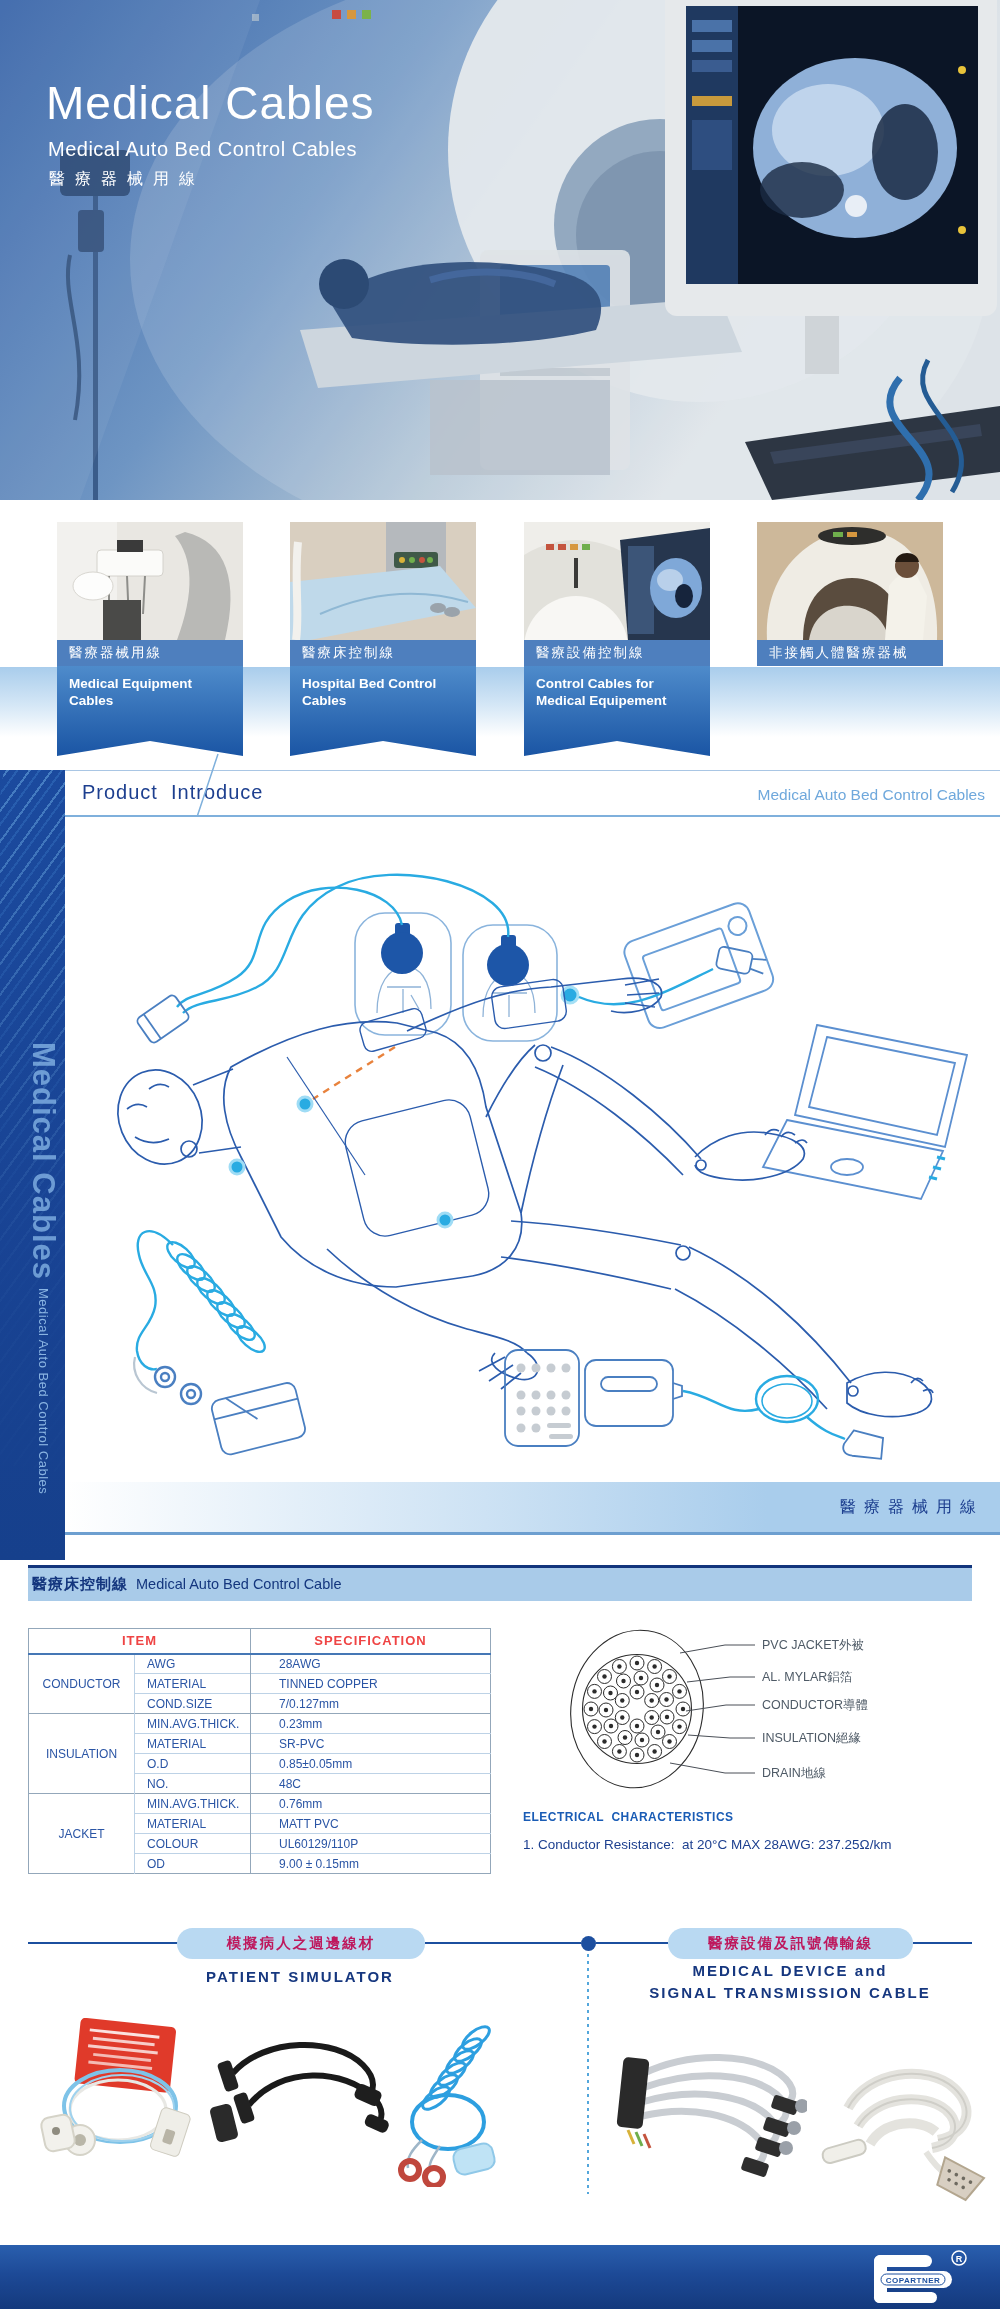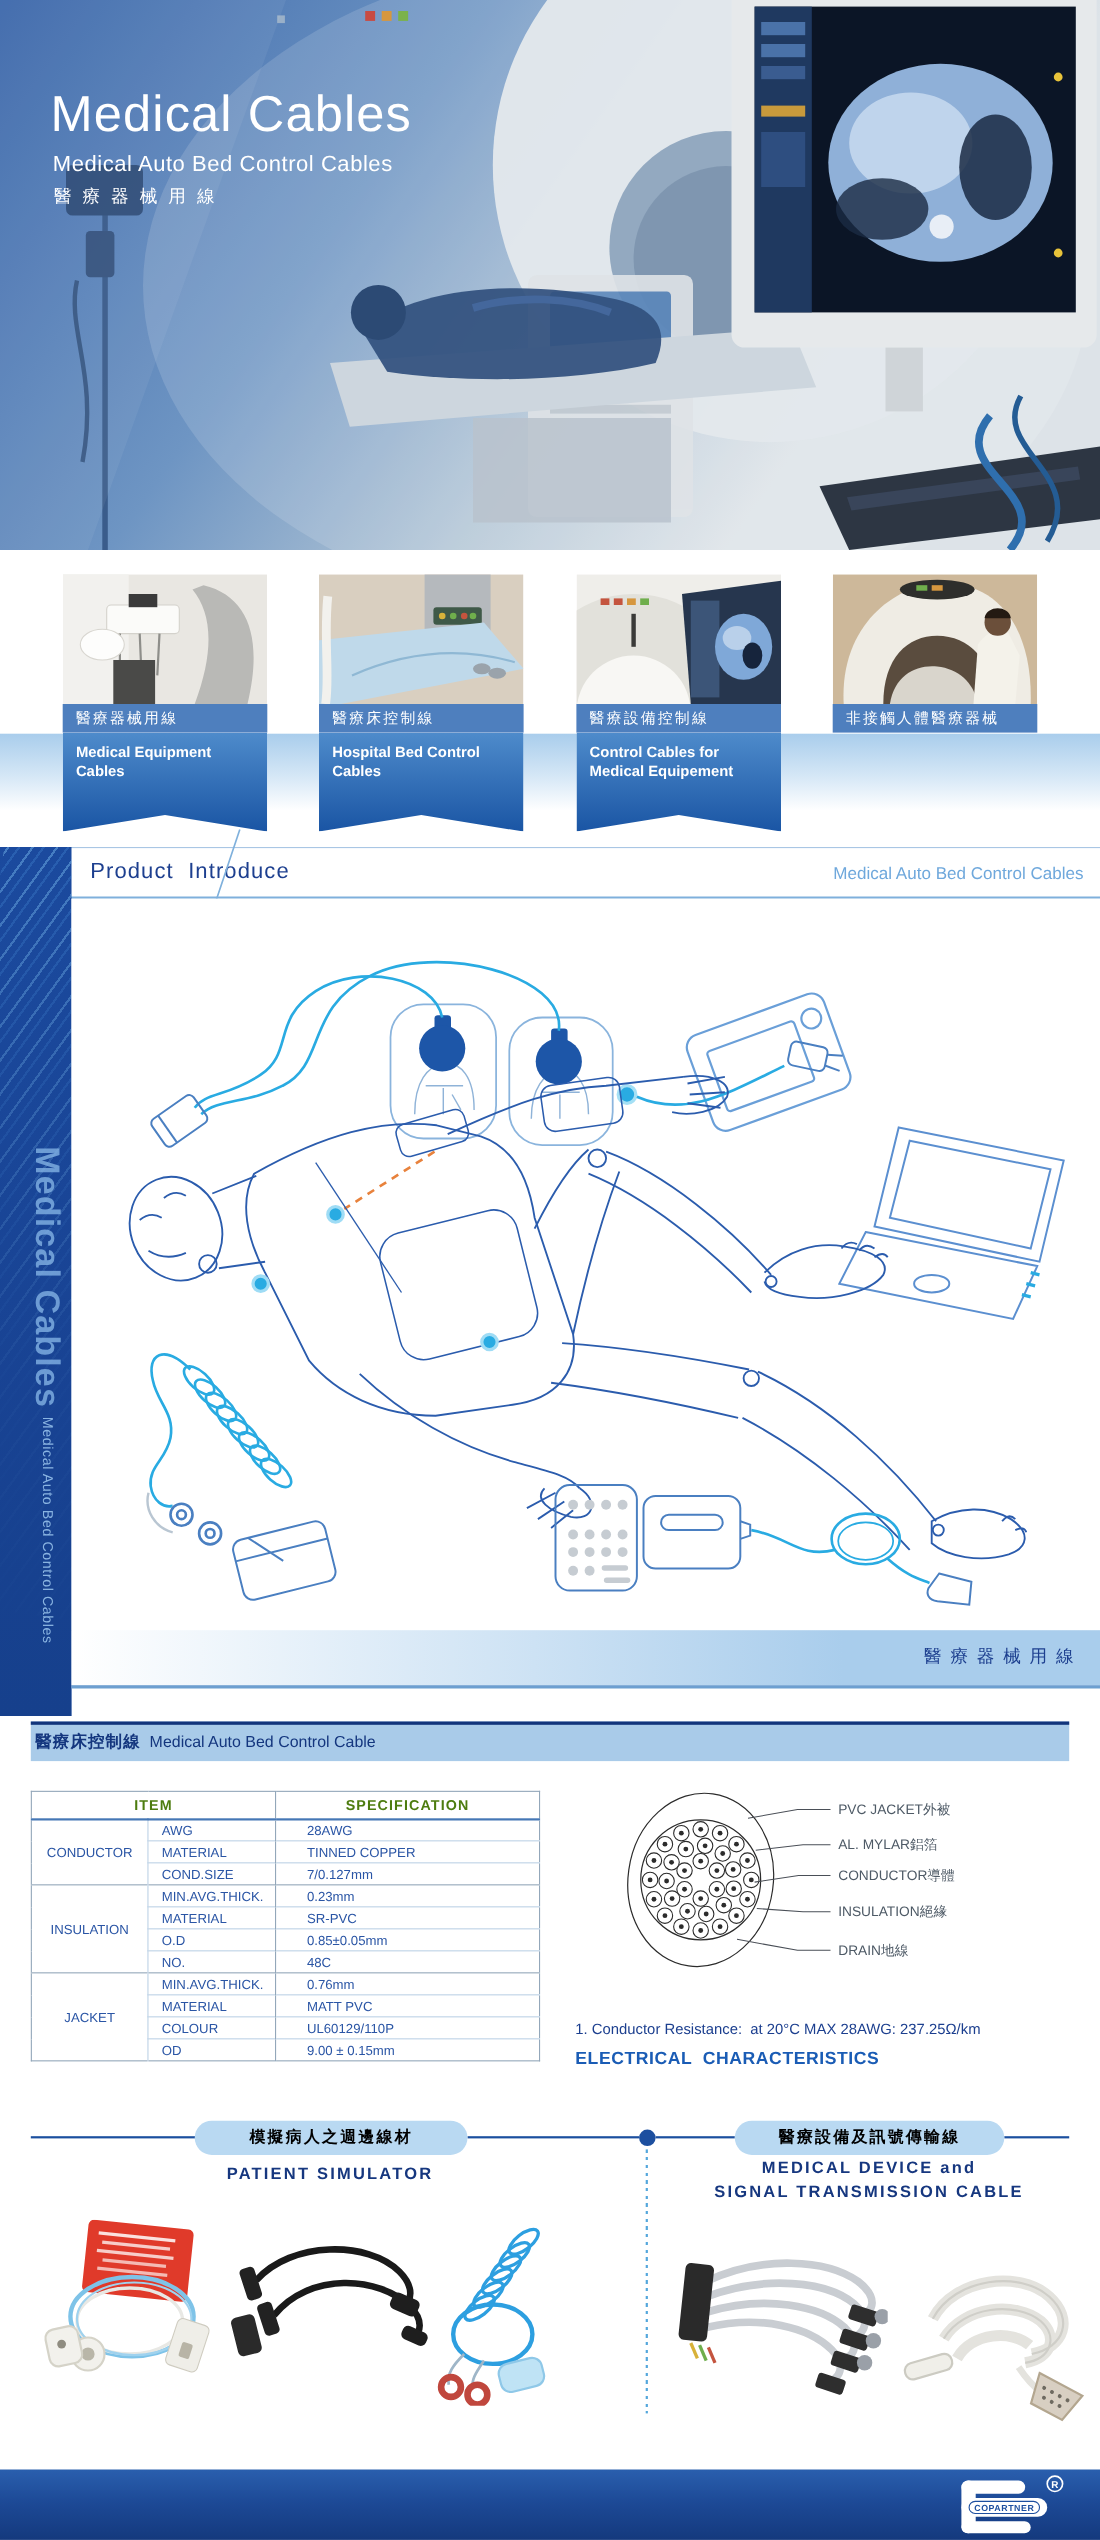--- a/index.html
+++ b/index.html
@@ -49,37 +49,37 @@
     text-align:right; line-height:50px; padding-right:16px; }
 
   
   .spec-band { left:28px; top:1565px; width:944px; height:36px; background:#a9cbe9;
     border-top:3px solid #12357c; line-height:32px; padding-left:4px; color:#14367e; }
   .spec-band .zh { font-weight:bold; font-size:15px; letter-spacing:1px; }
   .spec-band .en { font-size:14.5px; margin-left:8px; }
   .spec-table-wrap { left:28px; top:1628px; width:463px; height:245px; }
   table.spec { width:100%; height:100%; border-collapse:collapse; table-layout:fixed;
     border:1px solid #93a7ba; color:#2a55a5; }
-  table.spec th { font-size:13px; font-weight:bold; color:#4d7c0f; letter-spacing:1px;
+  table.spec th { font-size:13px; font-weight:bold; color:#ef4444; letter-spacing:1px;
     border-bottom:2px solid #4577b5; height:25px; }
   table.spec td { font-size:12px; height:20px; }
   td.grp { text-align:center; font-size:13px; border-right:1px solid #bdd2e6; }
   td.lbl { padding-left:12px; border-right:1px solid #93a7ba; }
   td.val { padding-left:28px; }
   th.spec-col { border-left:1px solid #93a7ba; }
   tr.gtop td { border-top:1px solid #93a7ba; }
   tr.sub td.lbl, tr.sub td.val { border-top:1px solid #bdd2e6; }
-  .elec-head { left:523px; top:1863px; color:#1a5cb5; font-weight:bold; font-size:16px; letter-spacing:0.5px; }
+  .elec-head { left:523px; top:1810px; color:#1a5cb5; font-weight:bold; font-size:12px; letter-spacing:0.5px; }
   .elec-note { left:523px; top:1837px; color:#1c3f8f; font-size:13.5px; }
   .xsec-label { font-size:12.5px; fill:#4e5a66; }
 
   
   .rule { top:1942px; height:2px; background:#1b4f9f; }
   .badge { top:1928px; height:31px; background:#b9d9f2; border-radius:16px;
-    color:#000000; font-weight:bold; font-size:14.5px; letter-spacing:2px;
+    color:#be185d; font-weight:bold; font-size:14.5px; letter-spacing:2px;
     text-align:center; line-height:31px; }
   .divider-dot { left:581px; top:1936px; width:15px; height:15px; border-radius:50%; background:#1d4f9f; }
   .divider-dotted { left:587px; top:1954px; width:2px; height:240px;
     background:repeating-linear-gradient(180deg,#54a7dc 0 3px,transparent 3px 7px); }
   .show-title { color:#16377f; font-weight:bold; font-size:15px; letter-spacing:2px; text-align:center; }
 
   
   .footer { left:0; top:2245px; width:1000px; height:64px;
     background:linear-gradient(180deg,#2a5fae 0%,#1d4a97 45%,#14397d 100%); }
 </style>

